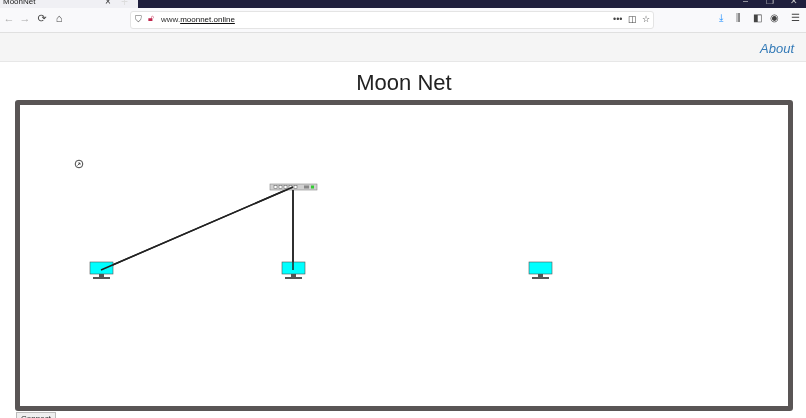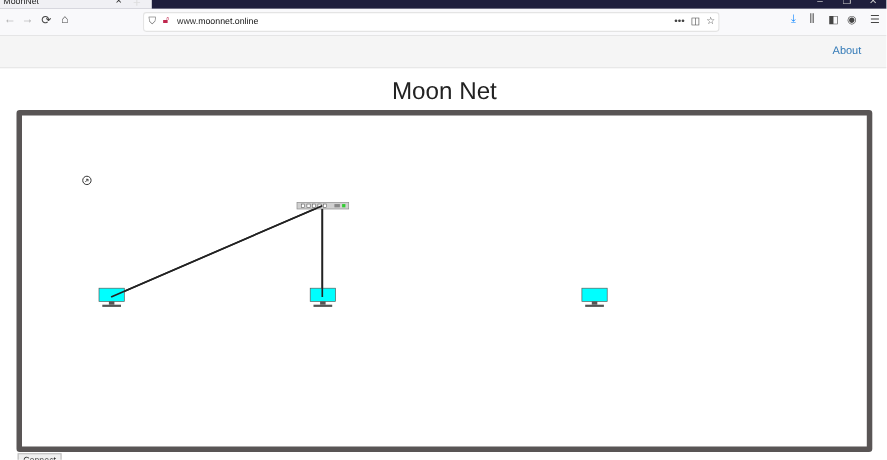--- a/index.html
+++ b/index.html
@@ -8,27 +8,27 @@
   .tab { position:absolute; left:0; top:0; width:138px; height:8px; background:#f0f0f4; }
   .tab-title { position:absolute; left:3px; top:-3px; font-size:8px; color:#222; }
   .tab-close { position:absolute; left:105px; top:-4px; font-size:10px; color:#333; }
   .new-tab { position:absolute; left:121px; top:-5px; font-size:12px; color:#ddd; }
   .win-ctl { position:absolute; top:-4px; font-size:9px; color:#ccc; }
   .navbar { position:absolute; left:0; top:8px; width:806px; height:24px; background:#f9f9fb; border-bottom:1px solid #e0e0e0; }
   .nav-icon { position:absolute; top:4px; font-size:11px; color:#444; width:14px; text-align:center; }
   .nav-icon.disabled { color:#aaa; }
   .urlbar { position:absolute; left:130px; top:3px; width:524px; height:18px; background:#ffffff; border:1px solid #e4e4e4; border-radius:3px; box-sizing:border-box; }
   .url-text { position:absolute; left:30px; top:3px; font-size:8px; color:#333; }
-  .url-text .domain { color:#111; }
+  .url-text .domain { color:#111;text-decoration:underline; }
   .url-shield { position:absolute; left:4px; top:2px; font-size:9px; color:#555; }
   .url-lock { position:absolute; left:17px; top:1px; font-size:9px; color:#c0274e; }
   .url-right { position:absolute; top:2px; font-size:9px; color:#444; }
   .right-icon { position:absolute; top:4px; font-size:10px; color:#444; }
   .page-header { position:absolute; left:0; top:33px; width:806px; height:28px; background:#f5f5f5; border-bottom:1px solid #e7e7e7; }
-  .about-link { position:absolute; right:23px; top:8px; font-size:10px; color:#337ab7; text-decoration:none; }
+  .about-link { position:absolute; right:12px; top:8px; font-size:13px; color:#337ab7; text-decoration:none;font-style:italic; }
   .page-title { position:absolute; left:0; top:70px; width:808px; text-align:center; font-size:22px; color:#222; }
   .canvas { position:absolute; left:15px; top:100px; width:778px; height:311px; border:5px solid #595555; border-radius:3px; box-sizing:border-box; background:#fff; }
   .canvas svg { position:absolute; left:-5px; top:-5px; }
   .connect-btn { position:absolute; left:16px; top:412px; width:40px; height:12px; background:#efefef; border:1px solid #bbb; font-size:8px; color:#222; padding:0; box-sizing:border-box; text-align:center; line-height:11px; }
 </style>
 </head>
 <body>
 
 <div class="tabbar">
   <div class="tab">

